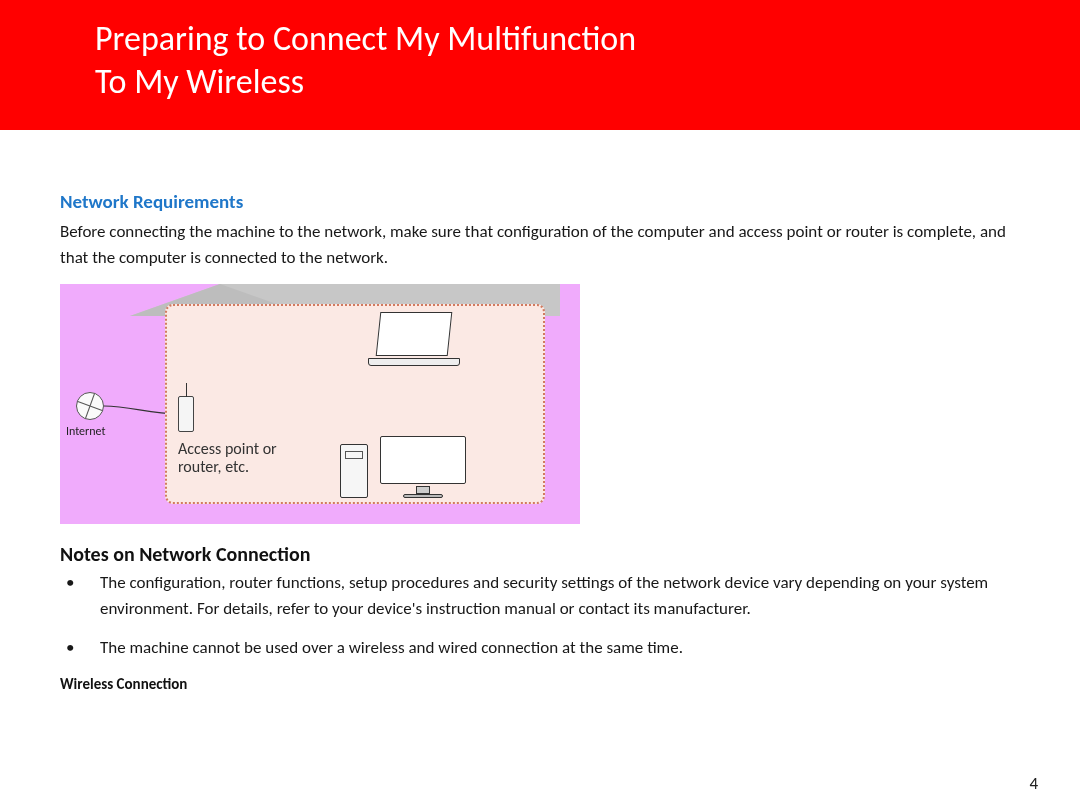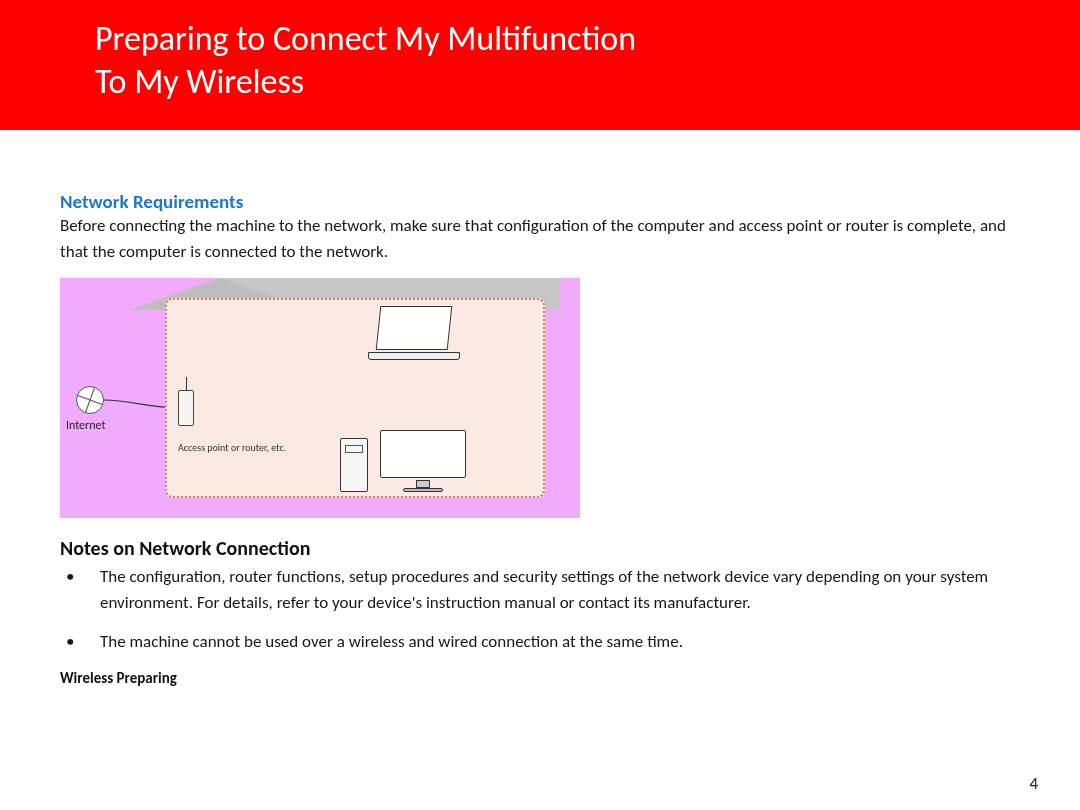--- a/index.html
+++ b/index.html
@@ -1,39 +1,39 @@
 <!DOCTYPE html>
 <html><head>
 <meta charset="utf-8">
 <style>
   * { box-sizing: border-box; margin: 0; padding: 0; }
   html, body { width: 1080px; height: 810px; font-family: Calibri, "Segoe UI", Arial, sans-serif; background: #ff0000; overflow: hidden; }
   .page { width: 1080px; height: 810px; background: #ff0000; position: relative; }
   .header { padding: 18px 60px 28px 95px; }
   .title { color: #ffffff; font-size: 34px; font-weight: 400; line-height: 1.25; }
   .content { background: #ffffff; position: absolute; top: 130px; left: 0; right: 0; bottom: 0; padding: 60px 60px 30px 60px; }
-  .section-heading { color: #1f77c9; font-size: 19px; font-weight: 700; }
+  .section-heading { color: #1f77c9; font-size: 19px; font-weight: 700; margin-bottom: 6px; }
   .body-text { color: #181818; font-size: 17px; line-height: 1.5; margin-bottom: 14px; }
   .diagram-box { width: 520px; height: 240px; background: #f0abfc; position: relative; margin: 8px 0 18px 0; overflow: visible; }
   .notes-heading { font-weight: 700; font-size: 20px; margin-bottom: 4px; color: #111; }
   ul.notes { list-style: none; padding: 0; margin: 0 0 12px 0; }
   ul.notes li { display: flex; font-size: 17px; line-height: 1.5; color: #181818; margin-bottom: 14px; }
   ul.notes li .bullet { width: 40px; flex: 0 0 40px; text-align: left; padding-left: 6px; }
   ul.notes li .txt { flex: 1; }
   .sub-heading { font-weight: 700; font-size: 15px; color: #111; margin-bottom: 4px; }
   .page-num { position: absolute; right: 42px; bottom: 16px; font-size: 17px; color: #222; }
   .dotted { position:absolute; top:20px; left:105px; width:380px; height:200px; border:2px dotted #d17a5f; border-radius:8px; background:#fbe9e4; }
   .internet-globe { position:absolute; top:108px; left:16px; width:28px; height:28px; border:1.5px solid #555; border-radius:50%; background:#fafafa; }
   .internet-globe::before, .internet-globe::after { content:""; position:absolute; background:#555; }
   .internet-globe::before { left:0; right:0; top:50%; height:1px; transform:translateY(-50%) rotate(20deg); }
   .internet-globe::after  { top:0; bottom:0; left:50%; width:1px; transform:translateX(-50%) rotate(20deg); }
   .internet-label { position:absolute; top:140px; left:6px; font-size:12px; color:#222; }
   .router { position:absolute; top:112px; left:118px; width:16px; height:36px; background:#f5f5f5; border:1px solid #444; border-radius:2px; }
   .router::before { content:""; position:absolute; top:-14px; left:7px; width:1px; height:14px; background:#333; }
-  .router-label { position:absolute; top:164px; left:118px; font-size:10px; color:#333; line-height:1.15; width:110px; }
+  .router-label { position:absolute; top:156px; left:118px; font-size:16px; color:#333; line-height:1.15; width:110px; }
   .laptop { position:absolute; top:28px; left:308px; width:92px; height:58px; }
   .laptop .screen { width:72px; height:44px; border:1.5px solid #333; background:#fff; transform:skewX(-6deg); margin-left:10px; }
   .laptop .base { width:92px; height:8px; border:1.5px solid #333; background:#eee; margin-top:2px; border-radius:0 0 3px 3px; }
   .pc-tower { position:absolute; top:160px; left:280px; width:28px; height:54px; border:1.5px solid #333; background:#f6f6f6; border-radius:2px; }
   .pc-tower::before { content:""; position:absolute; top:6px; left:4px; right:4px; height:6px; border:1px solid #555; }
   .monitor { position:absolute; top:152px; left:320px; width:86px; height:60px; }
   .monitor .scr { width:86px; height:48px; border:1.5px solid #333; background:#fff; border-radius:2px; }
   .monitor .stand { width:14px; height:8px; background:#ccc; border:1px solid #333; margin:2px auto 0; }
   .monitor .foot { width:40px; height:4px; background:#bbb; border:1px solid #333; margin:0 auto; border-radius:2px; }
   svg.diagram-lines { position:absolute; inset:0; width:100%; height:100%; pointer-events:none; }
@@ -104,18 +104,18 @@
       <li>
         <span class="bullet">•</span>
         <span class="txt">The configuration, router functions, setup procedures and security settings of the network device vary depending on your system environment. For details, refer to your device's instruction manual or contact its manufacturer.</span>
       </li>
       <li>
         <span class="bullet">•</span>
         <span class="txt">The machine cannot be used over a wireless and wired connection at the same time.</span>
       </li>
     </ul>
 
-    <div class="sub-heading">Wireless Preparing</div>
+    <div class="sub-heading">Wireless Connection</div>
 
     <div class="page-num">4</div>
   </div>
 
 </div>
 
 </body></html>

